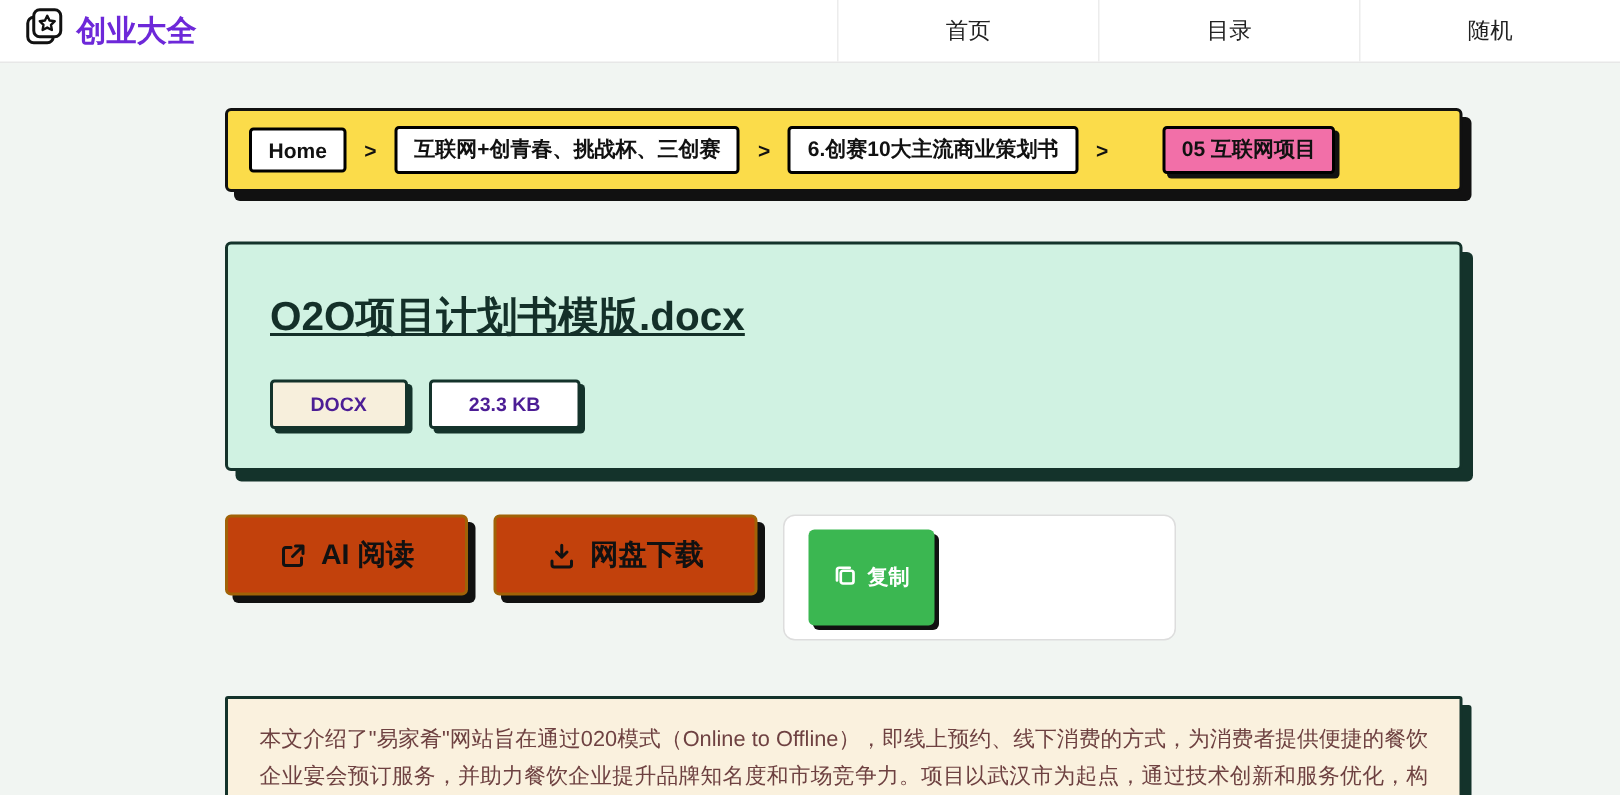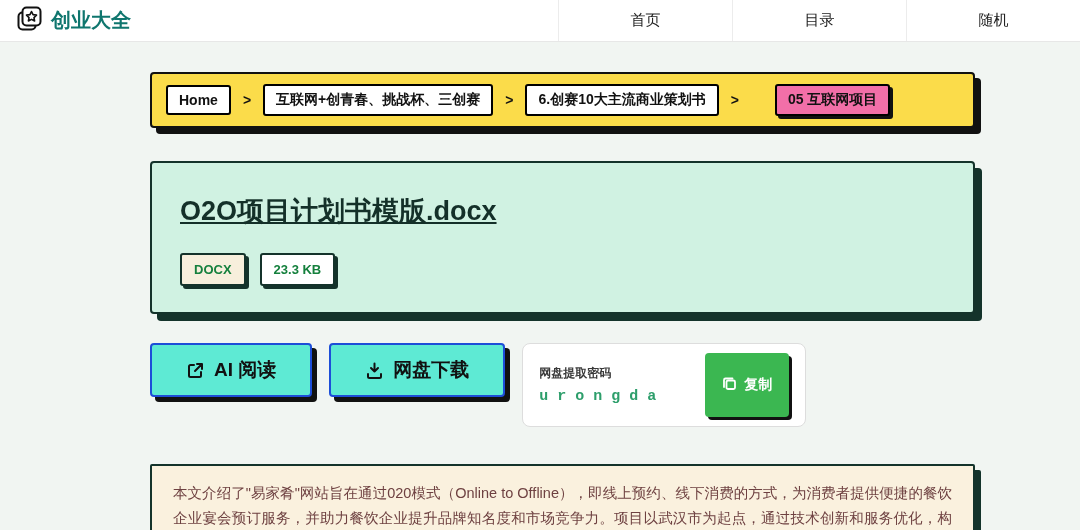--- a/index.html
+++ b/index.html
@@ -3,21 +3,21 @@
 <meta charset="utf-8">
 <style>
   * { margin:0; padding:0; box-sizing:border-box; }
   html,body { width:1080px; height:530px; overflow:hidden; }
   body { font-family:"Liberation Sans","DejaVu Sans",sans-serif; background:#f1f5f2; }
 
   
   .header { height:42px; background:#fff; border-bottom:1px solid #e7e7e7;
             display:flex; align-items:stretch; }
   .logo { display:flex; align-items:center; gap:8px; padding-left:16px;
-          font-size:20px; font-weight:bold; color:#0f766e; flex:1; }
+          font-size:20px; font-weight:bold; color:#6d28d9; flex:1; }
   .nav { display:flex; }
   .nav-item { width:174px; display:flex; align-items:center; justify-content:center;
               border-left:1px solid #ececec; font-size:15px; color:#222; cursor:pointer; }
 
   
   .main { width:825px; margin-left:150px; }
 
   
   .crumb-bar { margin-top:30px; background:#fbdc4a; border:2px solid #111;
                border-radius:4px; box-shadow:6px 6px 0 #111;
@@ -26,28 +26,28 @@
            padding:5px 11px; font-size:14px; font-weight:600; color:#111; white-space:nowrap;text-align:center; }
   .crumb.active { background:#f26fa8; box-shadow:3px 3px 0 #111;margin-left:24px; }
   .crumb-sep { font-size:14px; font-weight:bold; color:#111; }
 
   
   .file-card { margin-top:33px; background:#d0f2e2; border:2px solid #14332b;
                border-radius:4px; box-shadow:7px 7px 0 #14332b; padding:30px 28px 26px; }
   .file-title { font-size:27px; font-weight:bold; color:#143029;text-decoration:underline; }
   .badge-row { display:flex; gap:14px; margin-top:24px; }
   .badge { border:2px solid #14332b; border-radius:3px; box-shadow:3px 3px 0 #14332b;
-           padding:7px 12px; font-size:13px; font-weight:bold; color:#15803d; }
+           padding:7px 25px; font-size:13px; font-weight:bold; color:#4c1d95; }
   .badge.docx { background:#f7efdc; }
   .badge.size { background:#ffffff; }
 
   
   .actions { margin-top:29px; display:flex; align-items:flex-start; gap:17px; }
-  .btn { display:flex; align-items:center; gap:9px; background:#5eead4;
-         border:2px solid #1d4ed8; border-radius:4px; box-shadow:5px 5px 0 #111;
+  .btn { display:flex; align-items:center; gap:9px; background:#c2410c;
+         border:2px solid #a16207; border-radius:4px; box-shadow:5px 5px 0 #111;
          padding:12px 34px; font-size:19px; font-weight:bold; color:#111; cursor:pointer; }
   .btn svg { display:block; }
   .pwd-panel { background:#fff; border:1px solid #ddd; border-radius:8px;
                padding:9px 16px 9px 16px; display:flex; align-items:center; gap:40px;
                min-width:262px; }
   .pwd-label { font-size:12px; font-weight:bold; color:#3a3a3a; }
   .pwd-value { margin-top:6px; font-family:"Liberation Mono","DejaVu Sans Mono",monospace;
                font-size:15px; font-weight:bold; letter-spacing:9px; color:#2d9e6b; }
   .copy-btn { display:flex; align-items:center; gap:7px; background:#3bb751;
               border-radius:4px; box-shadow:3px 3px 0 #111; padding:23px 17px;
@@ -112,24 +112,20 @@
     <div class="btn">
       <span>
         <svg width="19" height="19" viewBox="0 0 19 19" fill="none">
           <path d="M9.5 2.5v8M6 7l3.5 3.5L13 7" stroke="#111" stroke-width="2" stroke-linecap="round" stroke-linejoin="round"></path>
           <path d="M3 13v2.5A1.5 1.5 0 0 0 4.5 17h10a1.5 1.5 0 0 0 1.5-1.5V13" stroke="#111" stroke-width="2" stroke-linecap="round"></path>
         </svg>
       </span>
       <span>网盘下载</span>
     </div>
     <div class="pwd-panel">
-      <div>
-        <div class="pwd-label">网盘提取密码</div>
-        <div class="pwd-value">urongda</div>
-      </div>
       <div class="copy-btn">
         <span>
           <svg width="15" height="15" viewBox="0 0 15 15" fill="none">
             <rect x="4.5" y="4.5" width="8.5" height="8.5" rx="1.5" stroke="#fff" stroke-width="1.8"></rect>
             <path d="M10.5 2.5h-7A1.5 1.5 0 0 0 2 4v7" stroke="#fff" stroke-width="1.8" stroke-linecap="round"></path>
           </svg>
         </span>
         <span>复制</span>
       </div>
     </div>

